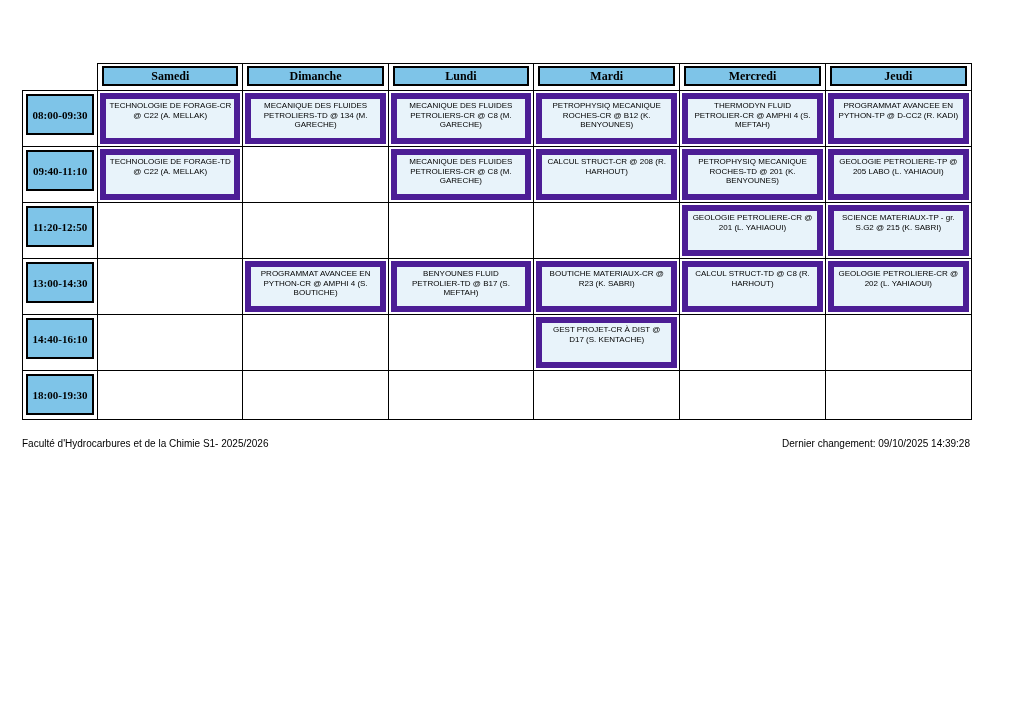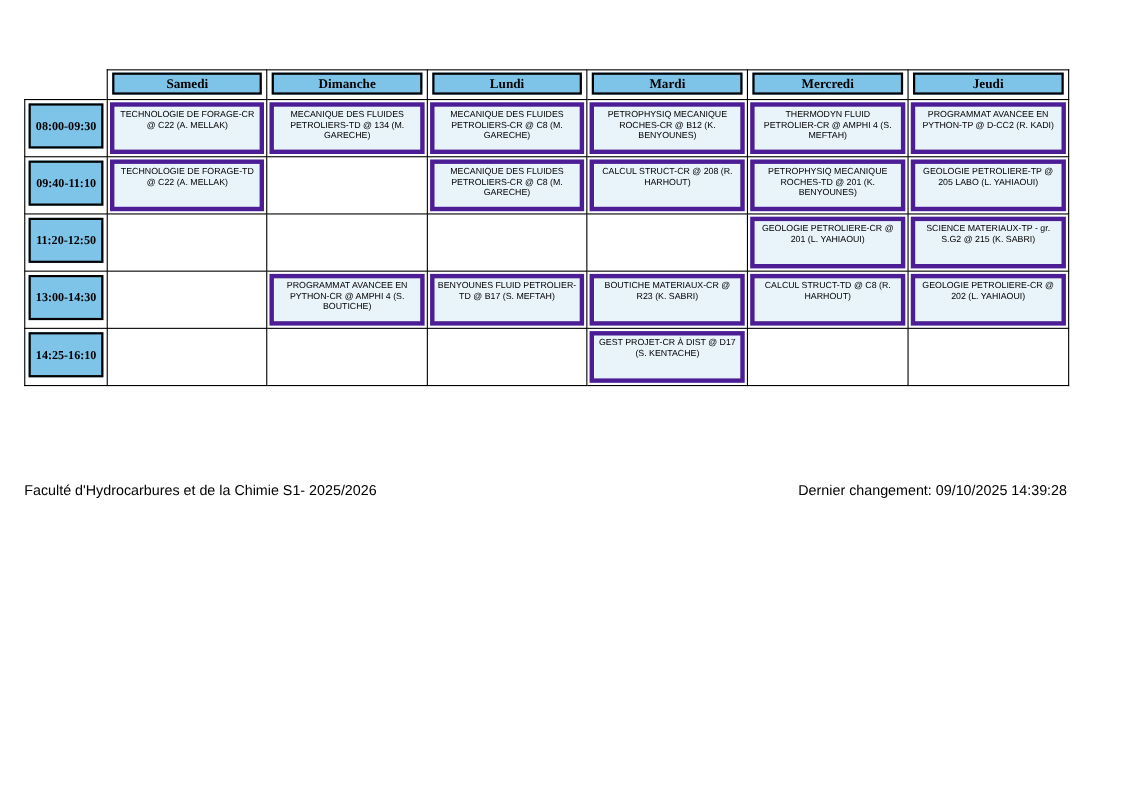--- a/index.html
+++ b/index.html
@@ -63,37 +63,37 @@
     align-items: center;
     justify-content: center;
     font-family: "Liberation Serif", serif;
     font-weight: bold;
     font-size: 11px;
     white-space: nowrap;
     text-align: center;
   }
   .activity {
     margin: 2px;
-    border: 4px solid #4c1d95;
+    border: 6px solid #4c1d95;
     background: var(--activity-fill, #e8f3fa);
     height: 35px;
     padding: 2px 3px;
     text-align: center;
     font-size: 8px;
     line-height: 9.5px;
     overflow: hidden;
   }
   .footer {
     position: absolute;
     left: 22px;
     top: 438px;
     width: 948px;
     display: flex;
     justify-content: space-between;
-    font-size: 13px;
+    font-size: 10px;
   }
 </style>
 </head>
 <body>
 
 <div class="page">
 
 
   <table class="tt">
     <colgroup>
@@ -202,28 +202,39 @@
           </td>
           <td>
             <div class="activity">CALCUL STRUCT-TD @ C8 (R. HARHOUT)</div>
           </td>
           <td>
             <div class="activity">GEOLOGIE PETROLIERE-CR @ 202 (L. YAHIAOUI)</div>
           </td>
         </tr>
         <tr style="height: 49px;">
           <td>
-            <div class="timebox">14:25-16:10</div>
+            <div class="timebox">14:40-16:10</div>
           </td>
           <td></td>
           <td></td>
           <td></td>
           <td>
             <div class="activity">GEST PROJET-CR À DIST @ D17 (S. KENTACHE)</div>
           </td>
+          <td></td>
+          <td></td>
+        </tr>
+        <tr style="height: 49px;">
+          <td>
+            <div class="timebox">18:00-19:30</div>
+          </td>
+          <td></td>
+          <td></td>
+          <td></td>
+          <td></td>
           <td></td>
           <td></td>
         </tr>
       </tbody>
   </table>
 
   <div class="footer">
     <span>Faculté d'Hydrocarbures et de la Chimie S1- 2025/2026</span>
     <span>Dernier changement: 09/10/2025 14:39:28</span>
   </div>

